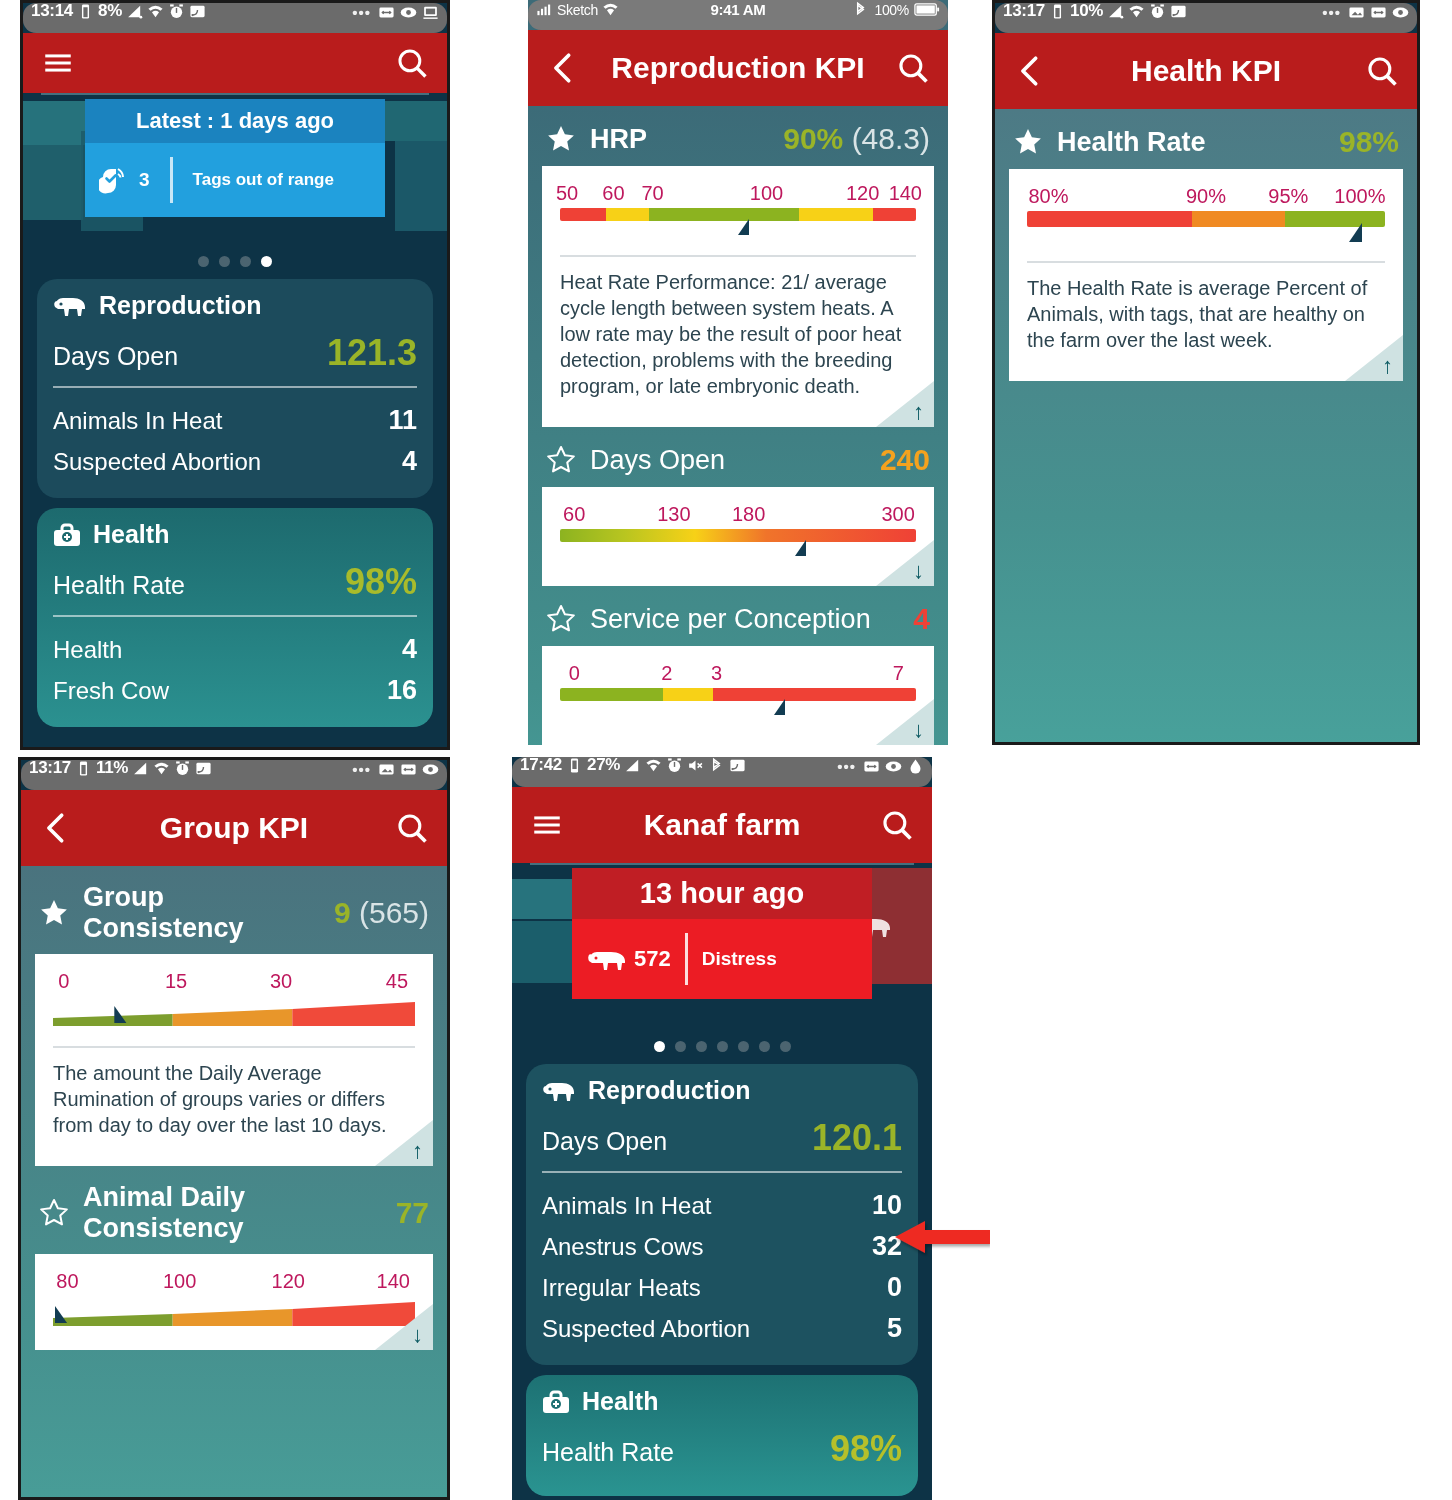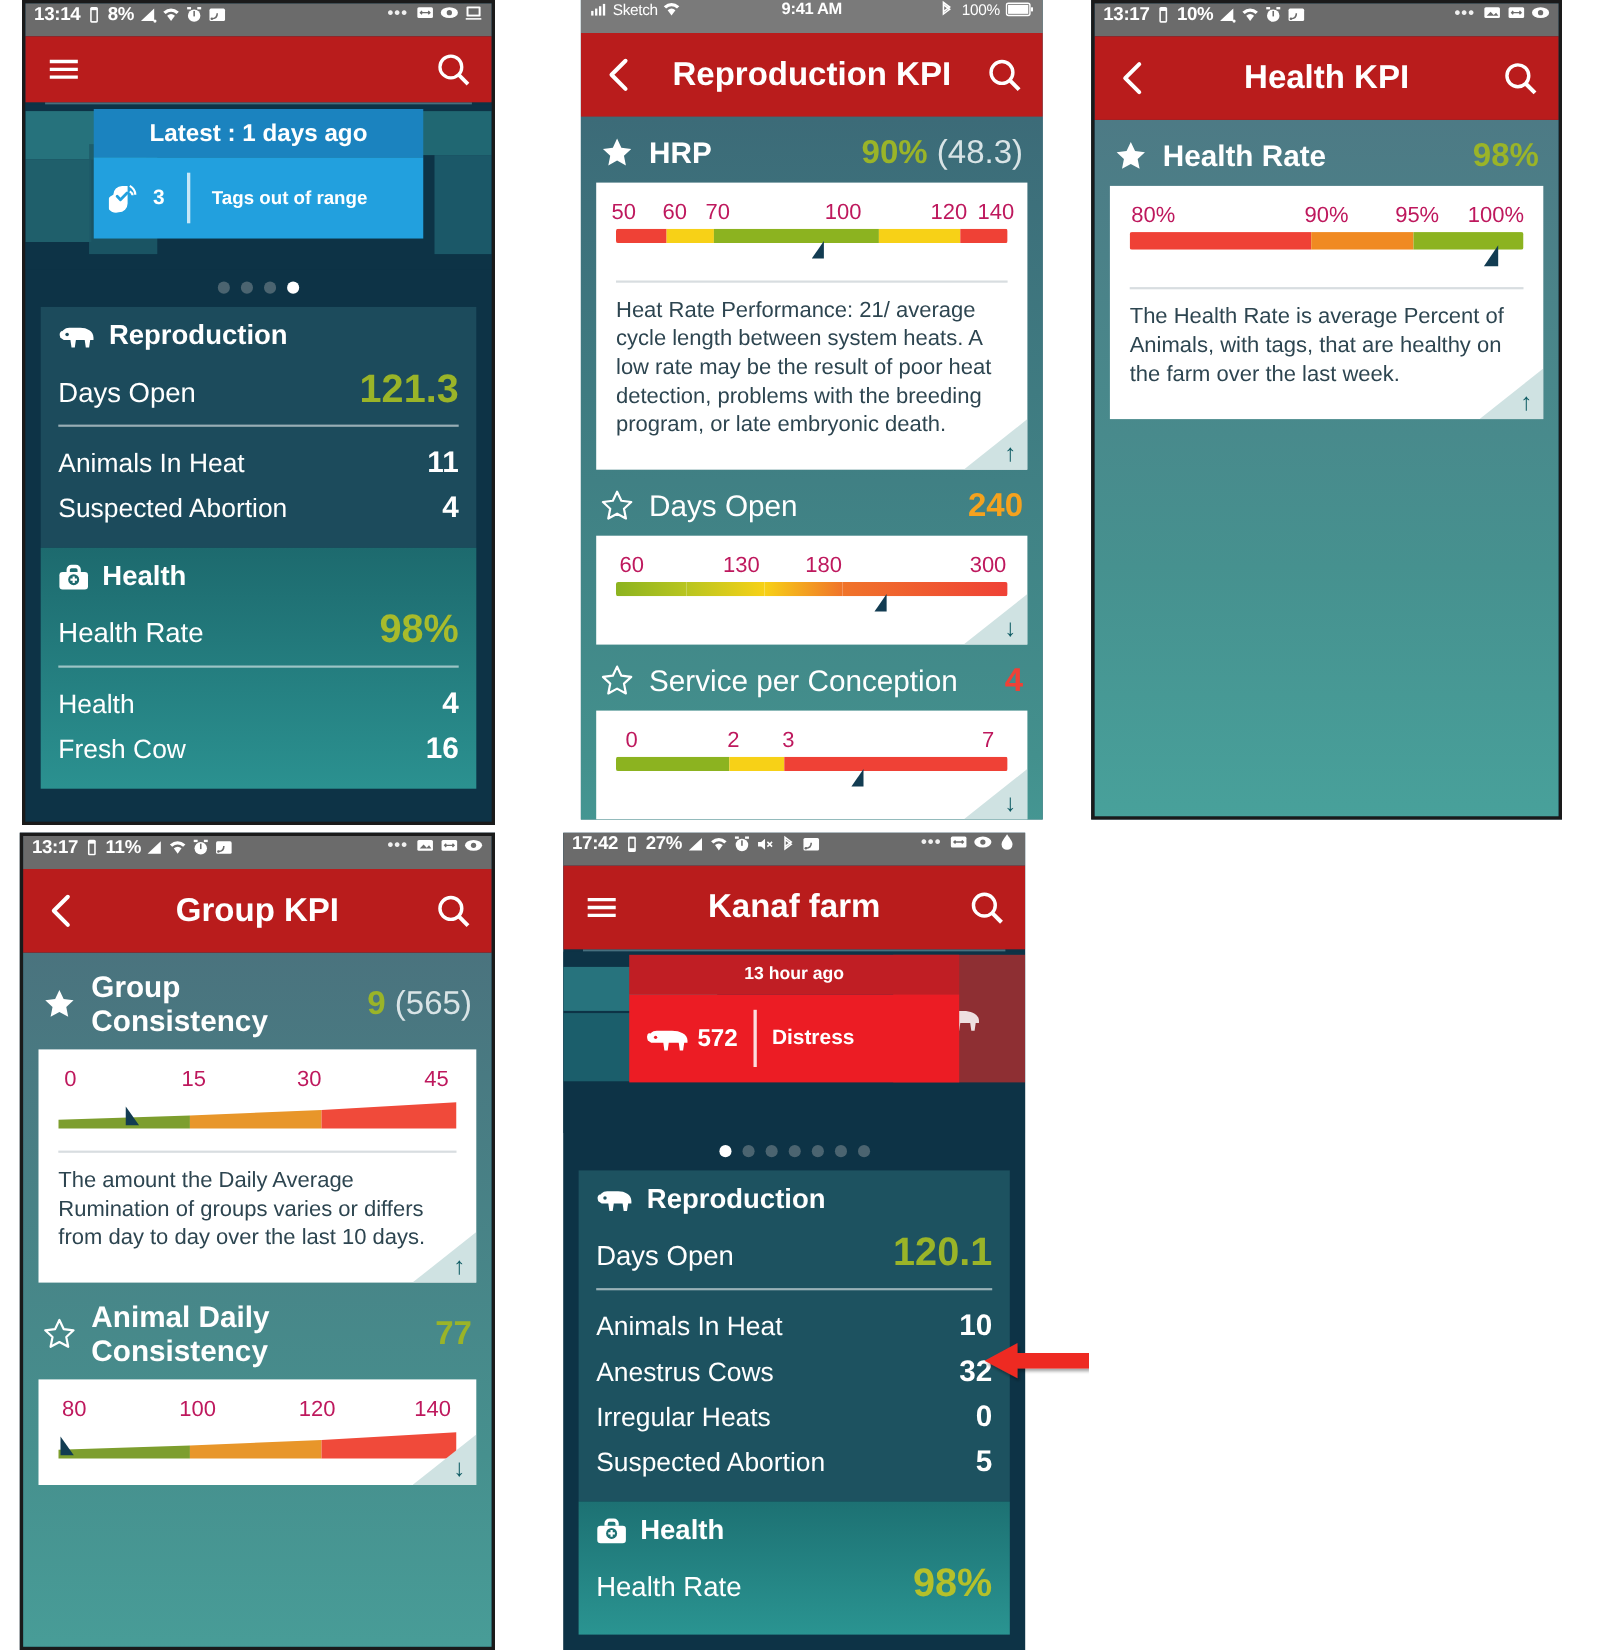--- a/index.html
+++ b/index.html
@@ -5,22 +5,22 @@
   * { box-sizing: border-box; margin:0; padding:0; }
   html,body { width:1452px; height:1500px; background:#ffffff;
     font-family:"Liberation Sans", sans-serif; }
   #stage { position:relative; width:1452px; height:1500px; background:#fff; overflow:hidden; }
 
   
   .phone { position:absolute; overflow:hidden; background:#0d3346; border:3px solid #1a1a1a; }
   .phone.noborder { border:none; }
 
   
-  .statusbar { height:30px; background:#6b6b6b; display:flex; align-items:flex-start;
-    padding:0 8px; color:#fff; font-size:17px; font-weight:bold; letter-spacing:-0.3px; }
+  .statusbar { height:30px; background:#6b6b6b; display:flex; align-items:flex-end;
+    padding:12px 8px; color:#fff; font-size:17px; font-weight:bold; letter-spacing:-0.3px;border-radius:13px; }
   .statusbar.ios { background:#7a7a7a; font-weight:normal; font-size:14px; }
   .sb-left { display:flex; align-items:center; gap:4px; white-space:nowrap; }
   .sb-right { margin-left:auto; display:flex; align-items:center; gap:5px; }
   .sb-ico { display:inline-block; width:17px; height:17px; }
   .sb-ico svg { width:100%; height:100%; display:block; }
   .dots3 { font-size:15px; letter-spacing:1px; opacity:.9; margin-right:2px; }
   .ios-center { position:absolute; left:0; right:0; text-align:center; font-size:15px; font-weight:bold; }
 
   
   .navbar { height:60px; background:#b91c1c; display:flex; align-items:center;
@@ -49,21 +49,21 @@
   .hero-card .hc-num { color:#fff; font-size:19px; font-weight:bold; }
   .hero-card .hc-sep { width:3px; height:46px; background:rgba(255,255,255,.75); margin:0 10px; }
   .hero-card .hc-label { color:#fff; font-size:17px; font-weight:bold; }
 
   .pager { display:flex; justify-content:center; gap:10px; padding:11px 0 12px; }
   .pager .dot { width:11px; height:11px; border-radius:50%; background:#4b6470; }
   .pager .dot.on { background:#ffffff; }
 
   
   .cards { padding:0 14px 0 14px; }
-  .card { padding:12px 16px 16px; margin-bottom:0; }
+  .card { padding:12px 16px 16px; margin-bottom:10px;border-radius:20px; }
   .card.repro { background:#1c4b5c; }
   .card.health { background:linear-gradient(180deg,#1d6a6e 0%, #2b9190 100%); }
   .card-head { display:flex; align-items:center; gap:12px; margin-bottom:6px; }
   .card-head .chico { width:34px; height:26px; }
   .card-head .chico svg { width:100%; height:100%; }
   .card-head .chtitle { color:#fff; font-size:25px; font-weight:bold; }
   .kpi-main { display:flex; align-items:baseline; justify-content:space-between; padding:6px 0 10px; }
   .kpi-main .lbl { color:#fff; font-size:25px; }
   .kpi-main .val { font-size:36px; font-weight:bold; }
   .divider { height:2px; background:rgba(255,255,255,.55); margin:2px 0 12px; }
@@ -100,21 +100,21 @@
 
   
   .taperwrap { position:relative; height:34px; }
   .taperwrap svg { position:absolute; left:0; top:0; width:100%; height:100%; }
 
   
   .hero2 { position:relative; height:165px; overflow:hidden; }
   .alert-card { position:absolute; left:50%; transform:translateX(-50%); top:3px;
     width:300px; z-index:4; }
   .alert-card .ac-top { background:#c01e24; color:#fff; text-align:center;
-    font-size:16px; font-weight:bold; padding:9px 0; }
+    font-size:29px; font-weight:bold; padding:9px 0; }
   .alert-card .ac-body { background:#ec1c24; display:flex; align-items:center; padding:14px 16px; }
   .alert-card .ac-ico { width:38px; height:28px; }
   .alert-card .ac-ico svg { width:100%; height:100%; }
   .alert-card .ac-num { color:#fff; font-size:22px; font-weight:bold; margin-left:8px; }
   .alert-card .ac-sep { width:3px; height:52px; background:rgba(255,255,255,.85); margin:0 14px; }
   .alert-card .ac-lbl { color:#fff; font-size:19px; font-weight:bold; }
   .side-card { position:absolute; top:3px; width:120px; height:116px; background:#8e2f33;
     z-index:2; display:flex; align-items:center; justify-content:center; }
   .side-card svg { width:38px; height:28px; opacity:.85; }
 

